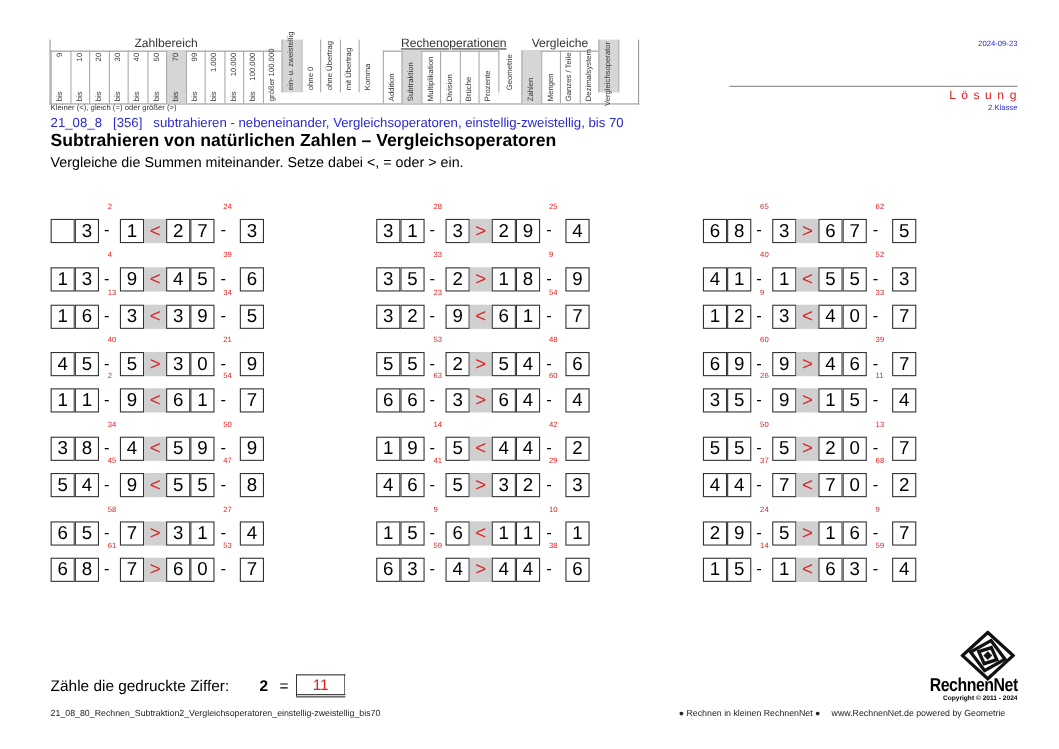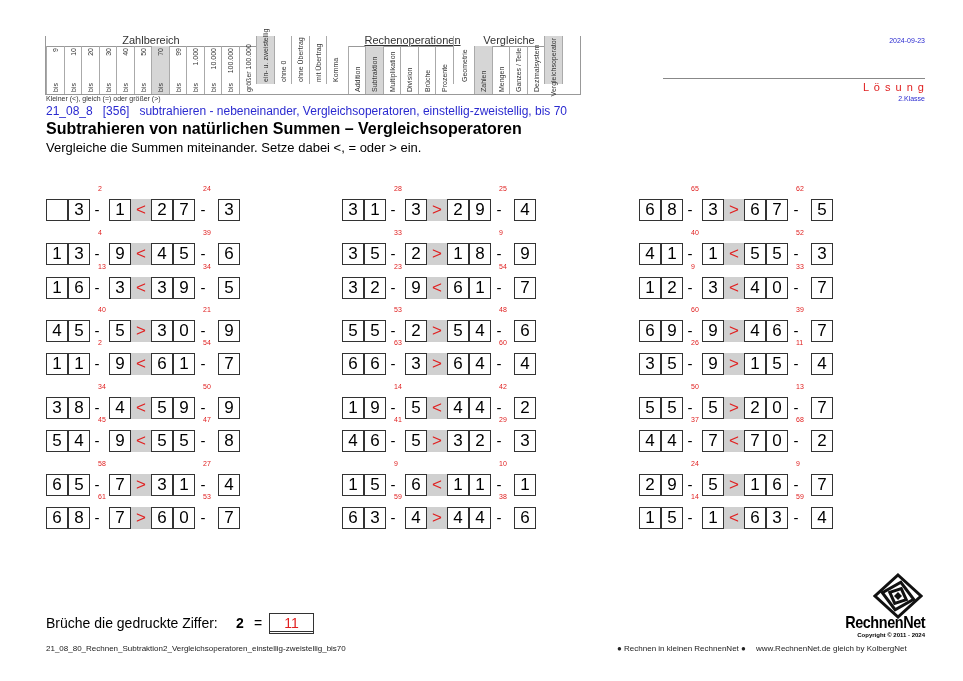--- a/index.html
+++ b/index.html
@@ -132,21 +132,21 @@
     <div class="hcol full" style="left: 515.5px; width: 18px;"></div>
   </div>
 <div class="abs" style="left:46px;top:95px;font-size:7px;color:#333;">Kleiner (&lt;), gleich (=) oder größer (&gt;)</div>
 
 <div class="abs" style="left:880px;top:37px;font-size:7px;color:#2a2ad0;width:45px;text-align:right;">2024-09-23</div>
 <div class="abs" style="left:663px;top:78px;width:262px;border-top:1px solid #888;"></div>
 <div class="abs" style="left:780px;top:81px;width:145px;text-align:right;font-size:11px;color:#e02020;letter-spacing:1px;">L ö s u n g</div>
 <div class="abs" style="left:860px;top:95px;width:65px;text-align:right;font-size:7px;color:#2a2ad0;">2.Klasse</div>
 
 <div class="abs" style="left:46px;top:104px;font-size:12px;color:#2a2ad0;white-space:pre;">21_08_8   [356]   subtrahieren - nebeneinander, Vergleichsoperatoren, einstellig-zweistellig, bis 70</div>
-<div class="abs" style="left:46px;top:120px;font-size:16px;font-weight:bold;">Subtrahieren von natürlichen Summen – Vergleichsoperatoren</div>
+<div class="abs" style="left:46px;top:120px;font-size:16px;font-weight:bold;">Subtrahieren von natürlichen Zahlen – Vergleichsoperatoren</div>
 <div class="abs" style="left:46px;top:140px;font-size:13px;">Vergleiche die Summen miteinander. Setze dabei &lt;, = oder &gt; ein.</div>
 
 <div id="problems">
     <div class="row" style="left: 46px; top: 199px; width: 210px;">
       <div class="box" style="left: 0px;"></div>
       <div class="box" style="left: 22px;">3</div>
       <div class="minus" style="left: 46px;">-</div>
       <div class="box" style="left: 63px;">1</div>
       <div class="op" style="left: 85px;">&lt;</div>
       <div class="box" style="left: 105px;">2</div>
@@ -489,30 +489,30 @@
       <div class="op" style="left: 85px;">&lt;</div>
       <div class="box" style="left: 105px;">6</div>
       <div class="box" style="left: 127px;">3</div>
       <div class="minus" style="left: 152px;">-</div>
       <div class="box" style="left: 172px;">4</div>
       <div class="small" style="left: 52px;">14</div>
       <div class="small" style="left: 157px;">59</div>
     </div>
   </div>
 
-<div class="abs" style="left:46px;top:615px;font-size:14px;">Brüche die gedruckte Ziffer:</div>
+<div class="abs" style="left:46px;top:615px;font-size:14px;">Zähle die gedruckte Ziffer:</div>
 <div class="abs" style="left:236px;top:615px;font-size:14px;font-weight:bold;">2</div>
 <div class="abs" style="left:254px;top:615px;font-size:14px;">=</div>
 <div class="abs" style="left:269px;top:613px;width:43px;height:17px;border:1px solid #333;border-bottom:3px double #333;text-align:center;">
   <span style="font-size:14px;color:#e02020;line-height:17px;">11</span>
 </div>
 
 <div class="abs" style="left:46px;top:644px;font-size:8px;color:#222;">21_08_80_Rechnen_Subtraktion2_Vergleichsoperatoren_einstellig-zweistellig_bis70</div>
 <div class="abs" style="left:617px;top:644px;font-size:8px;color:#222;">● Rechnen in kleinen RechnenNet ●</div>
-<div class="abs" style="left:756px;top:644px;font-size:8px;color:#222;">www.RechnenNet.de gleich by KolbergNet</div>
+<div class="abs" style="left:756px;top:644px;font-size:8px;color:#222;">www.RechnenNet.de powered by Geometrie</div>
 
 <div class="abs" style="left:845px;top:573px;width:80px;height:70px;">
   <svg width="50" height="46" viewBox="0 0 50 46" style="position:absolute;left:28px;top:0;">
     <g fill="none" stroke="#111" stroke-width="3">
       <polygon points="25,2 48,23 25,44 2,23"></polygon>
       <polygon points="25,9 41,23 25,37 9,23" transform="rotate(12 25 23)"></polygon>
       <polygon points="25,15 34,23 25,31 16,23" transform="rotate(24 25 23)"></polygon>
     </g>
     <polygon points="25,19 29,23 25,27 21,23" fill="#111"></polygon>
   </svg>

